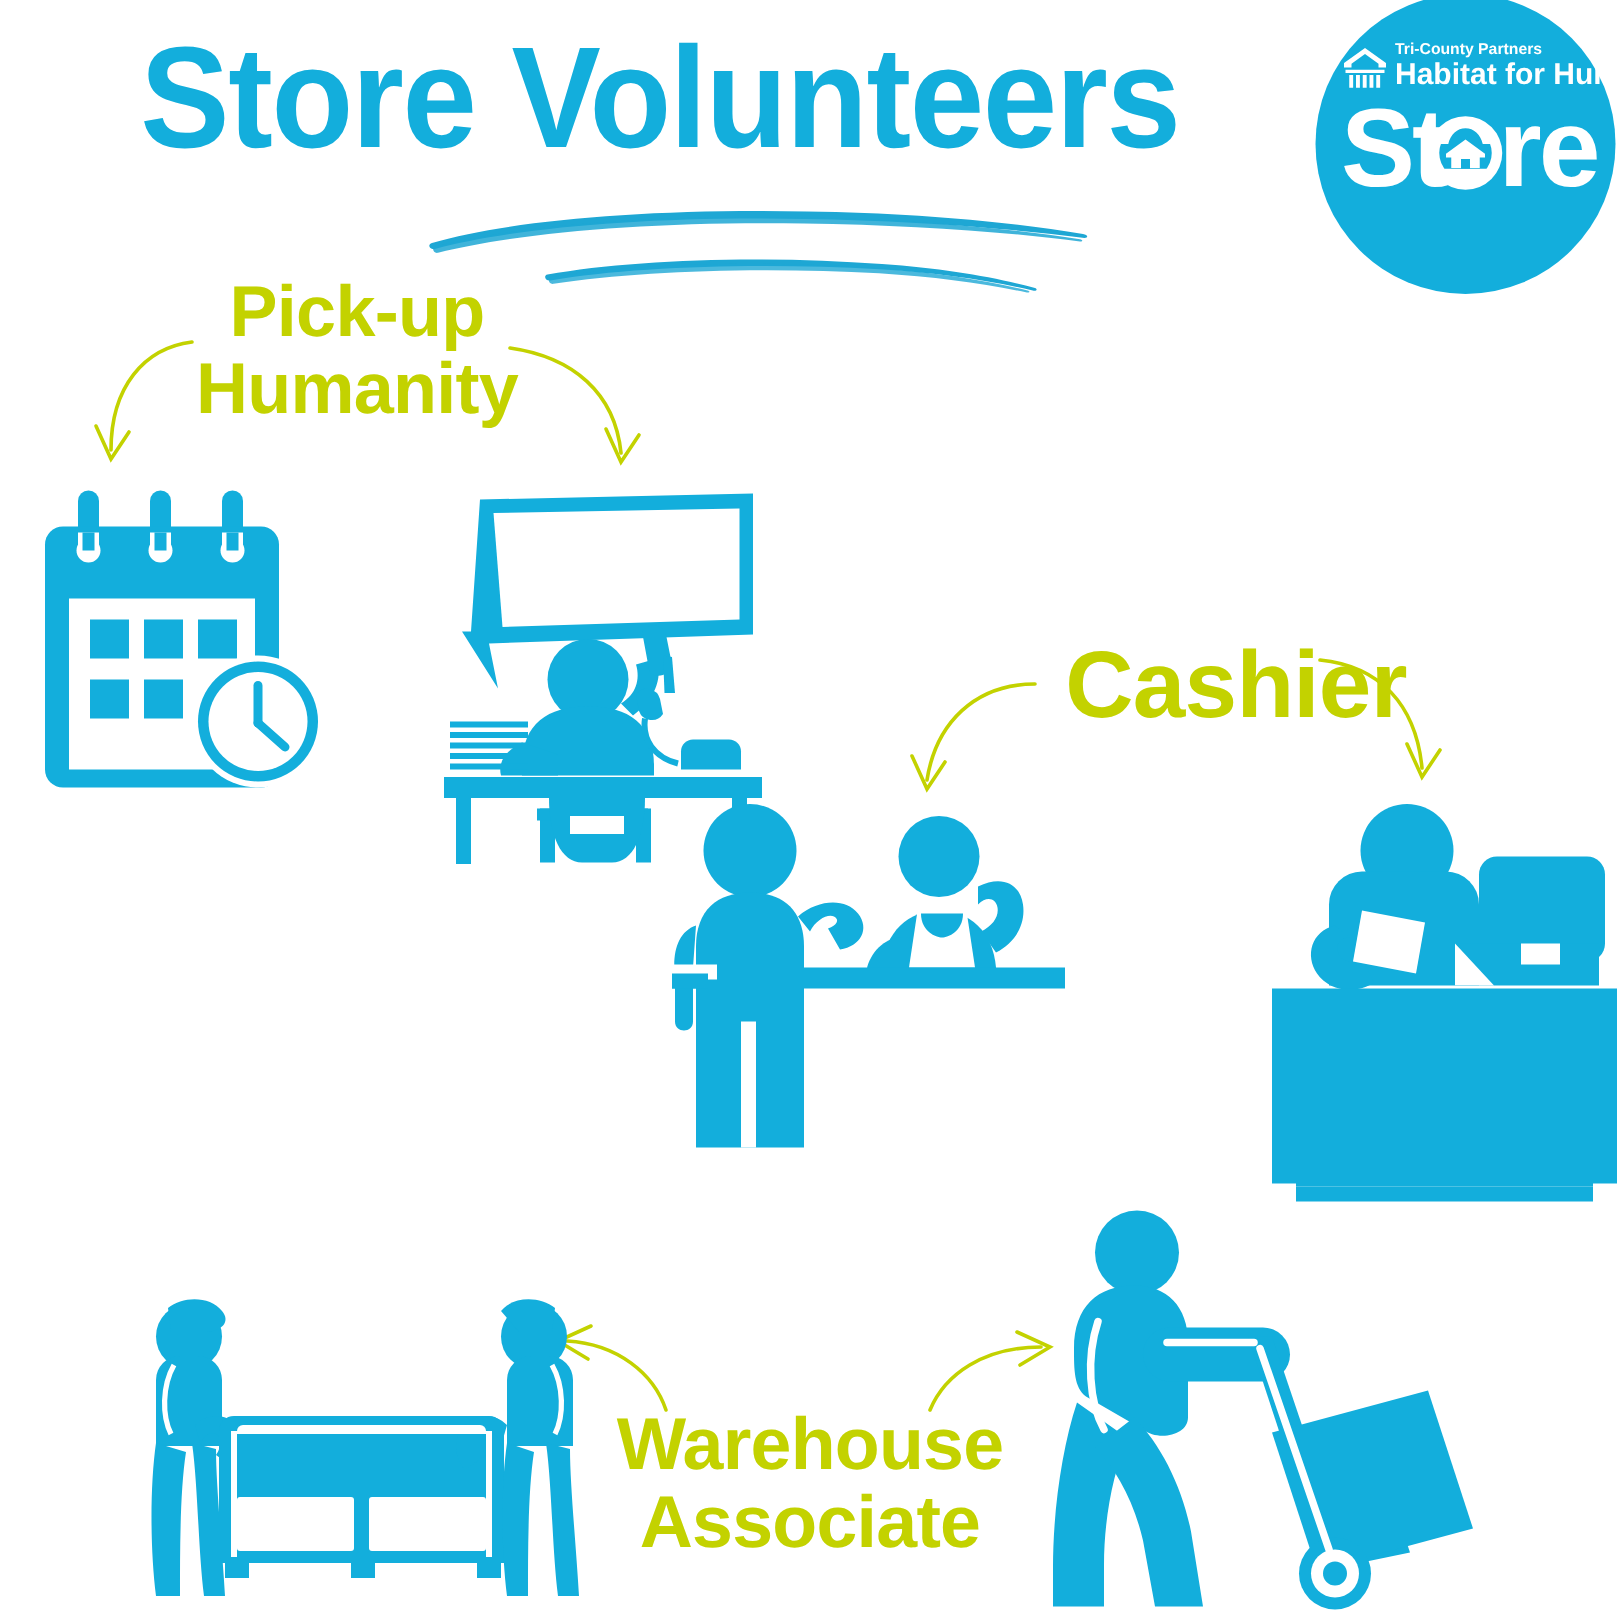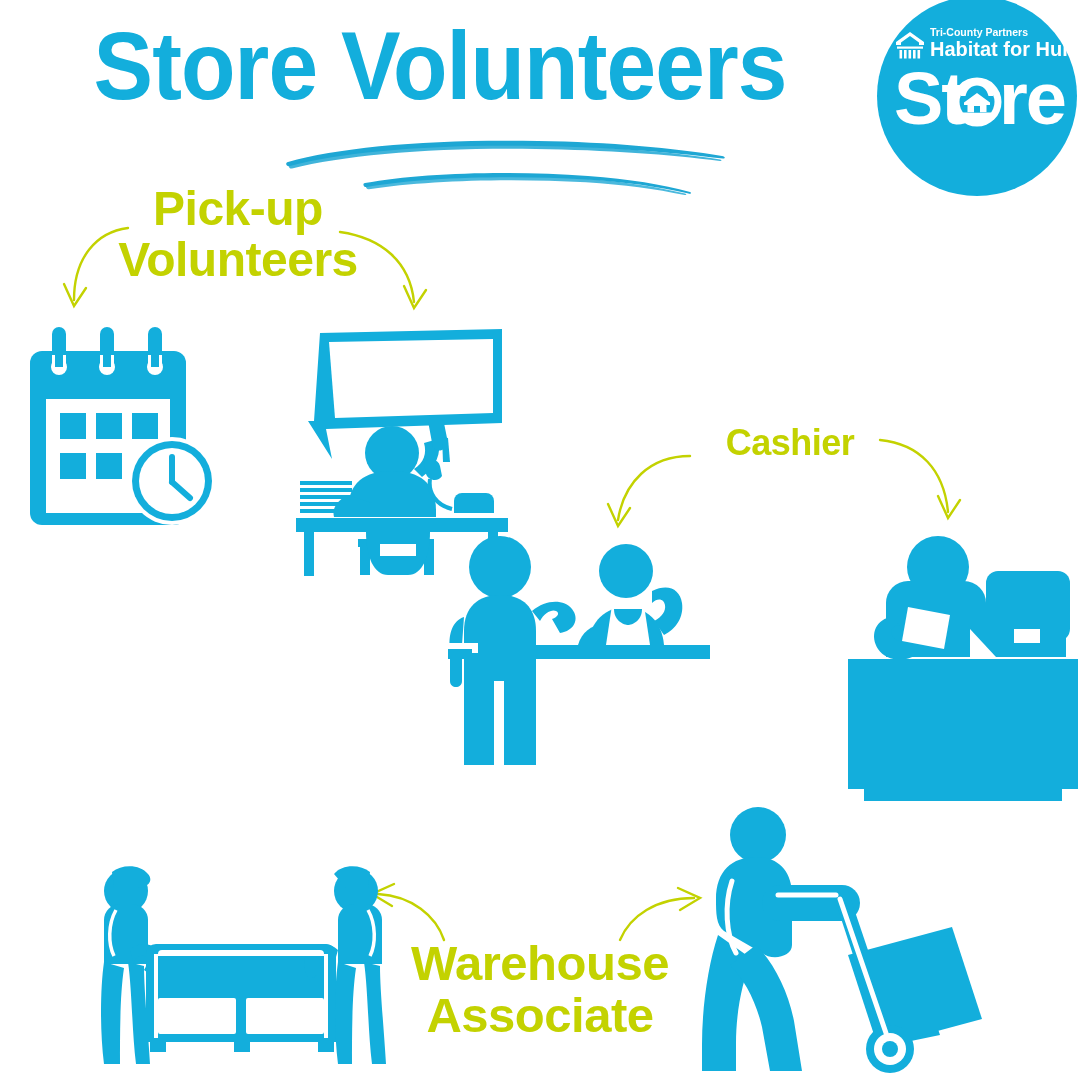--- a/index.html
+++ b/index.html
@@ -36,21 +36,21 @@
   .role-label{
     font-family:"Liberation Sans", sans-serif;
     font-weight:700;
     color:#C3D200;
     text-align:center;
     line-height:1.06;
     white-space:pre-line;
     letter-spacing:-0.5px;
   }
   #label-pickup{left:78px;top:184px;width:320px;font-size:48px;}
-  #label-cashier{left:630px;top:424px;width:320px;font-size:36px;}
+  #label-cashier{left:664px;top:424px;width:320px;font-size:63px;}
   #label-warehouse{left:370px;top:938px;width:340px;font-size:49px;}
 
   
   #arrows-layer{left:0;top:0;width:1080px;height:1080px;pointer-events:none;}
   #icon-calendar{left:28px;top:325px;width:196px;height:205px;}
   #icon-phone-desk{left:296px;top:325px;width:212px;height:250px;}
   #icon-counter-service{left:448px;top:525px;width:262px;height:240px;}
   #icon-cashier-register{left:846px;top:525px;width:234px;height:285px;}
   #icon-sofa-movers{left:86px;top:858px;width:310px;height:222px;}
   #icon-handtruck{left:700px;top:795px;width:290px;height:285px;}
@@ -142,21 +142,21 @@
 
         <g>
           <path d="M620,940 C630,916 656,898 694,898"></path>
           <path d="M678,888 L700,898 L680,910"></path>
         </g>
       </g>
     </svg>
   </div>
 
   <div class="abs role-label" id="label-pickup">Pick-up
-Volunteers</div>
+Humanity</div>
 
   <div class="abs role-label" id="label-cashier">Cashier</div>
 
   <div class="abs role-label" id="label-warehouse">Warehouse
 Associate</div>
 
   <div class="abs" id="icon-calendar">
     <svg width="196" height="205" viewBox="0 0 196 205">
       <g fill="#13AEDC">
         <rect x="24" y="2" width="14" height="40" rx="7"></rect>

